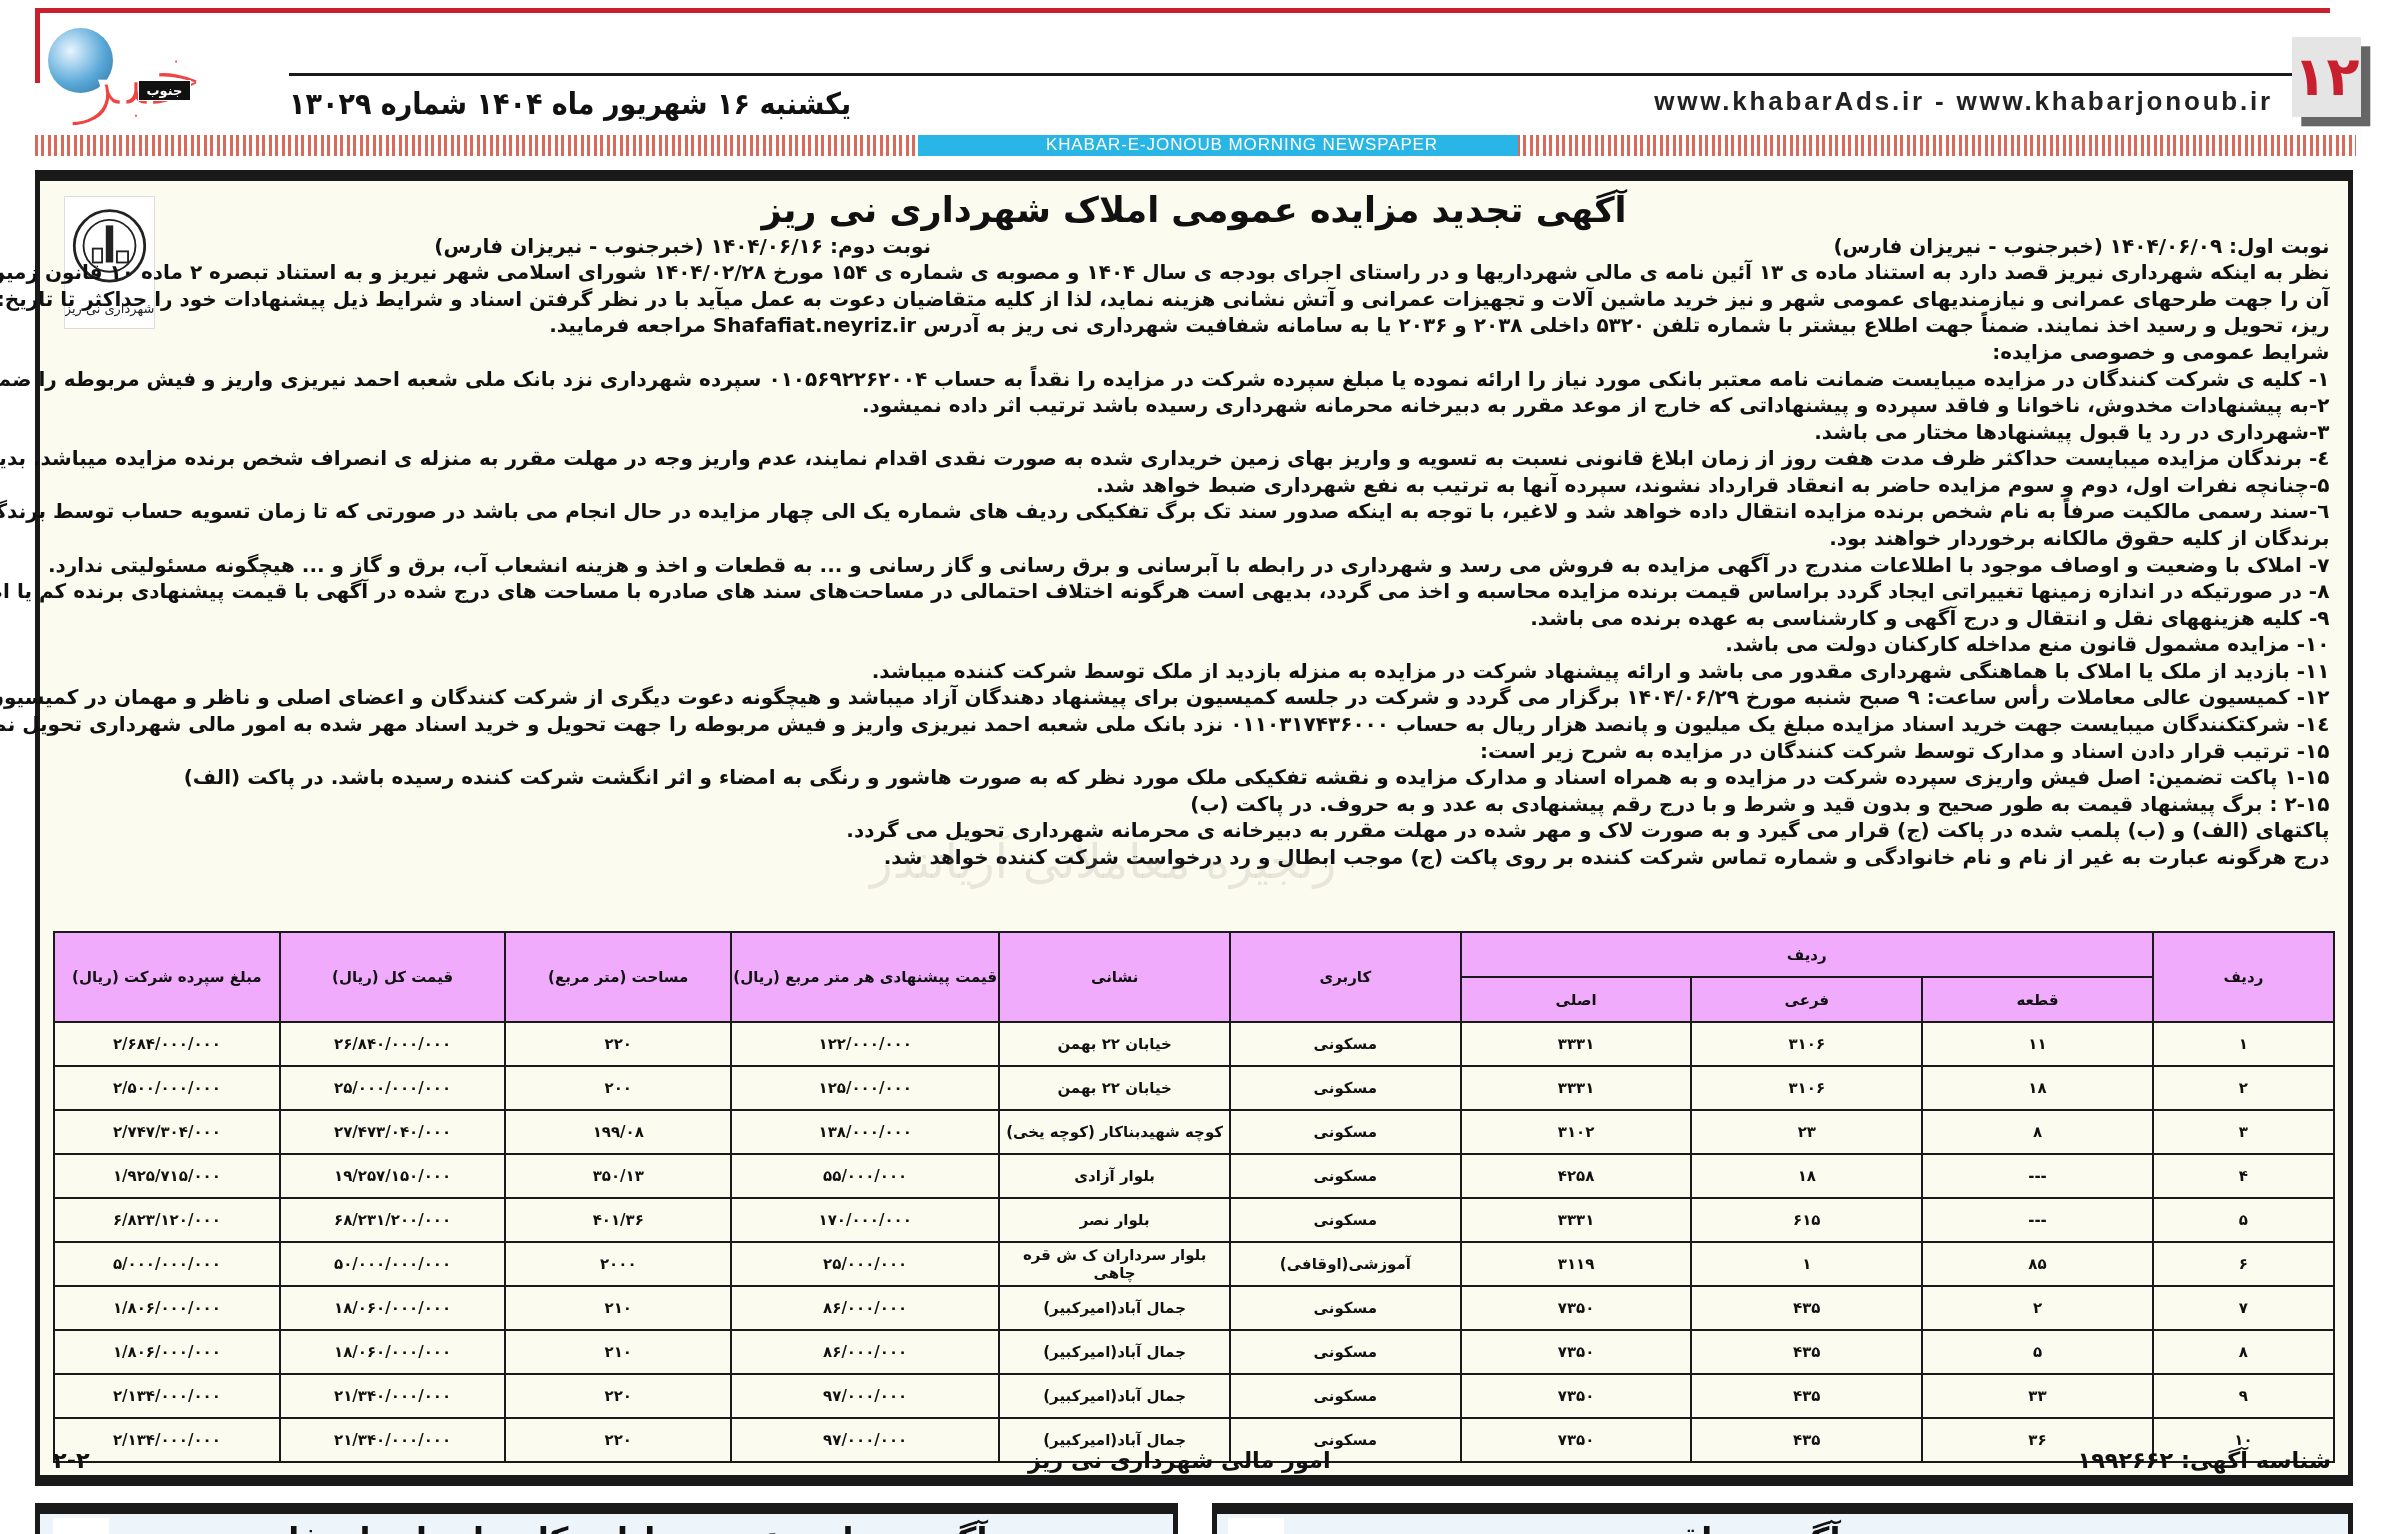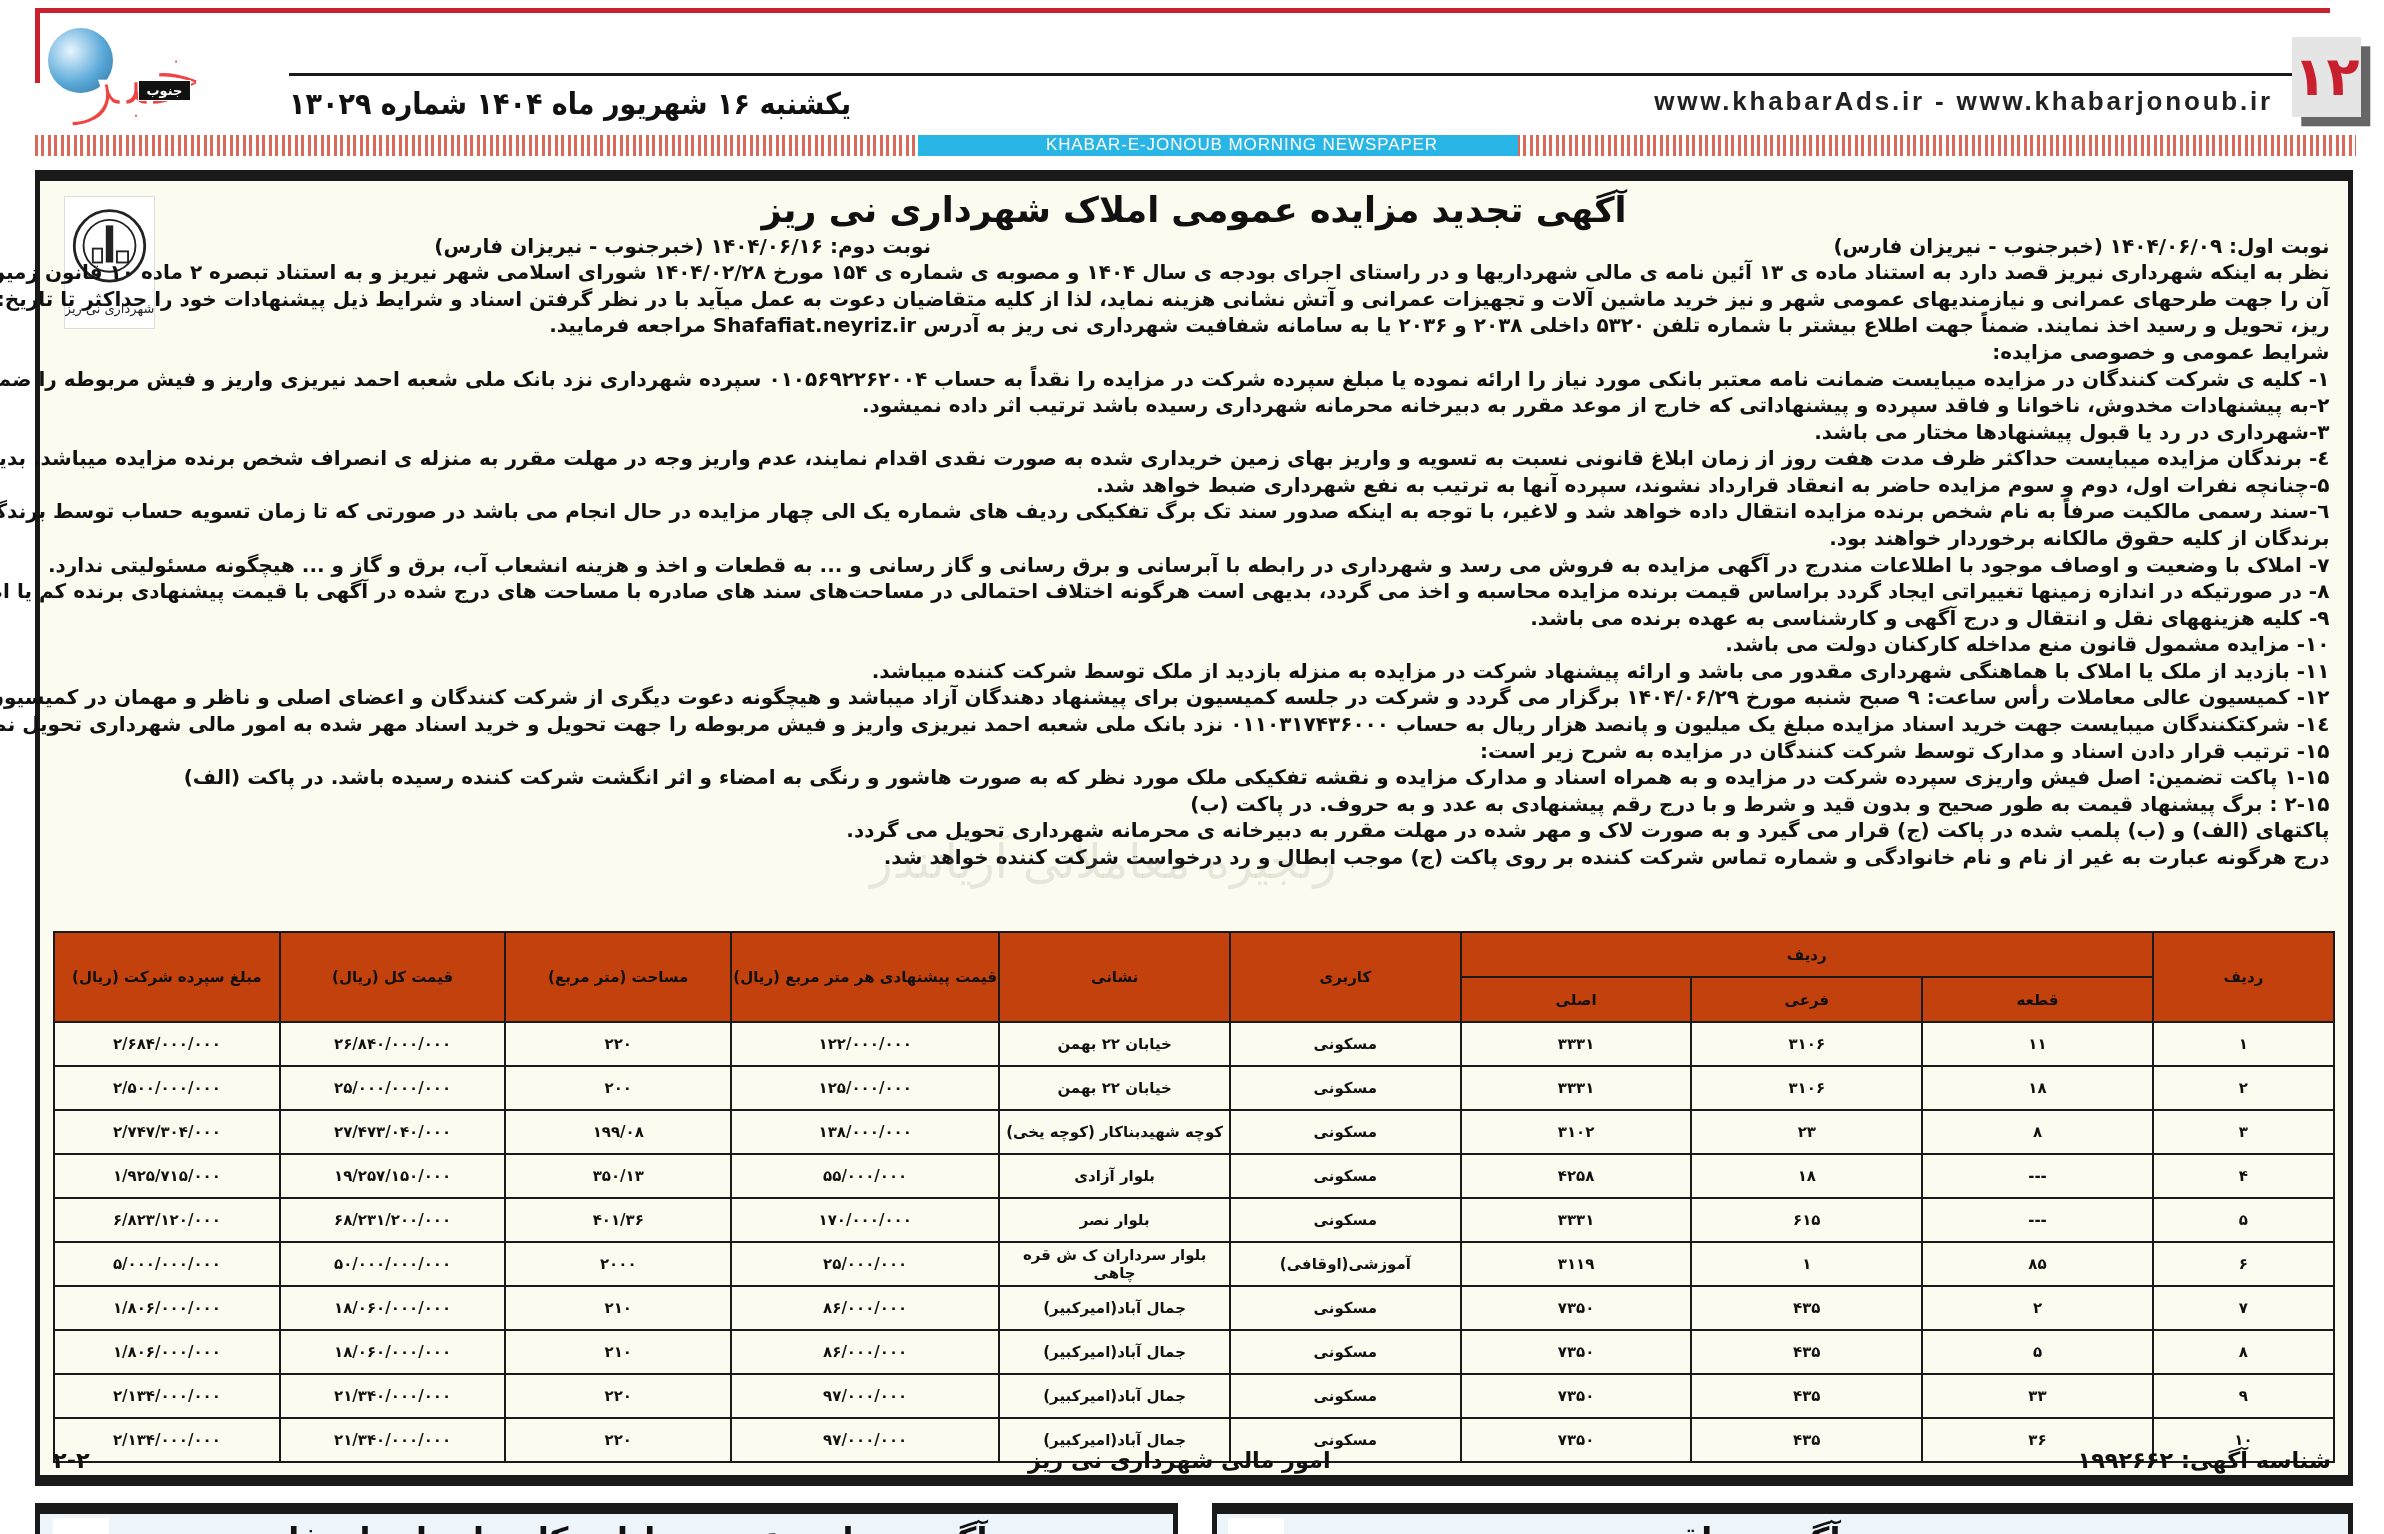--- a/index.html
+++ b/index.html
@@ -25,21 +25,21 @@
   .muni-logo{position:absolute;left:24px;top:15px;width:89px;height:131px;background:#fff;border:0.9px solid #ddd;}
   .muni-logo svg{width:100%;height:100%;}
   .text{position:absolute;right:18.6px;direction:rtl;font-size:20px;font-weight:bold;white-space:nowrap;line-height:26.6px;color:#111;}
   .turn1{right:18.6px;top:52px;}
   .turn2{right:1417px;top:52px;}
   .watermark{position:absolute;left:820px;top:522px;font-size:140px;font-weight:bold;color:rgba(150,140,130,0.18);font-family:"Liberation Sans",sans-serif;letter-spacing:1.9px;}
   .watermark2{position:absolute;left:830px;top:653px;font-size:47px;color:rgba(150,140,130,0.18);direction:rtl;letter-spacing:17px;}
   
   table{position:absolute;left:13px;top:750px;width:2282px;border-collapse:collapse;direction:rtl;font-weight:bold;}
   th,td{border:2.8px solid #1a1a1a;text-align:center;font-size:15px;}
-  th{background:#c2410c;height:41px;}
+  th{background:#f0abfc;height:41px;}
   td{height:40px;background:#fbfbef;}
   .ad-id{position:absolute;right:17px;top:1266px;font-size:22.4px;font-weight:bold;direction:rtl;}
   .ad-office{position:absolute;left:988px;top:1266px;font-size:22.4px;font-weight:bold;direction:rtl;text-align:right;}
   .ad-code{position:absolute;left:13px;top:1266px;font-size:22.4px;font-weight:bold;}
   
   .bad{top:1503px;height:56px;background:#eef5fa;border:5.6px solid #1a1a1a;border-top-width:11.2px;box-sizing:border-box;}
   .bad .t{position:absolute;left:0;right:0;top:5.6px;text-align:center;font-size:32px;font-weight:bold;direction:rtl;}
   .bad .ic{position:absolute;top:3.7px;width:56px;height:37px;background:#fff;}
 </style>
 </head>

